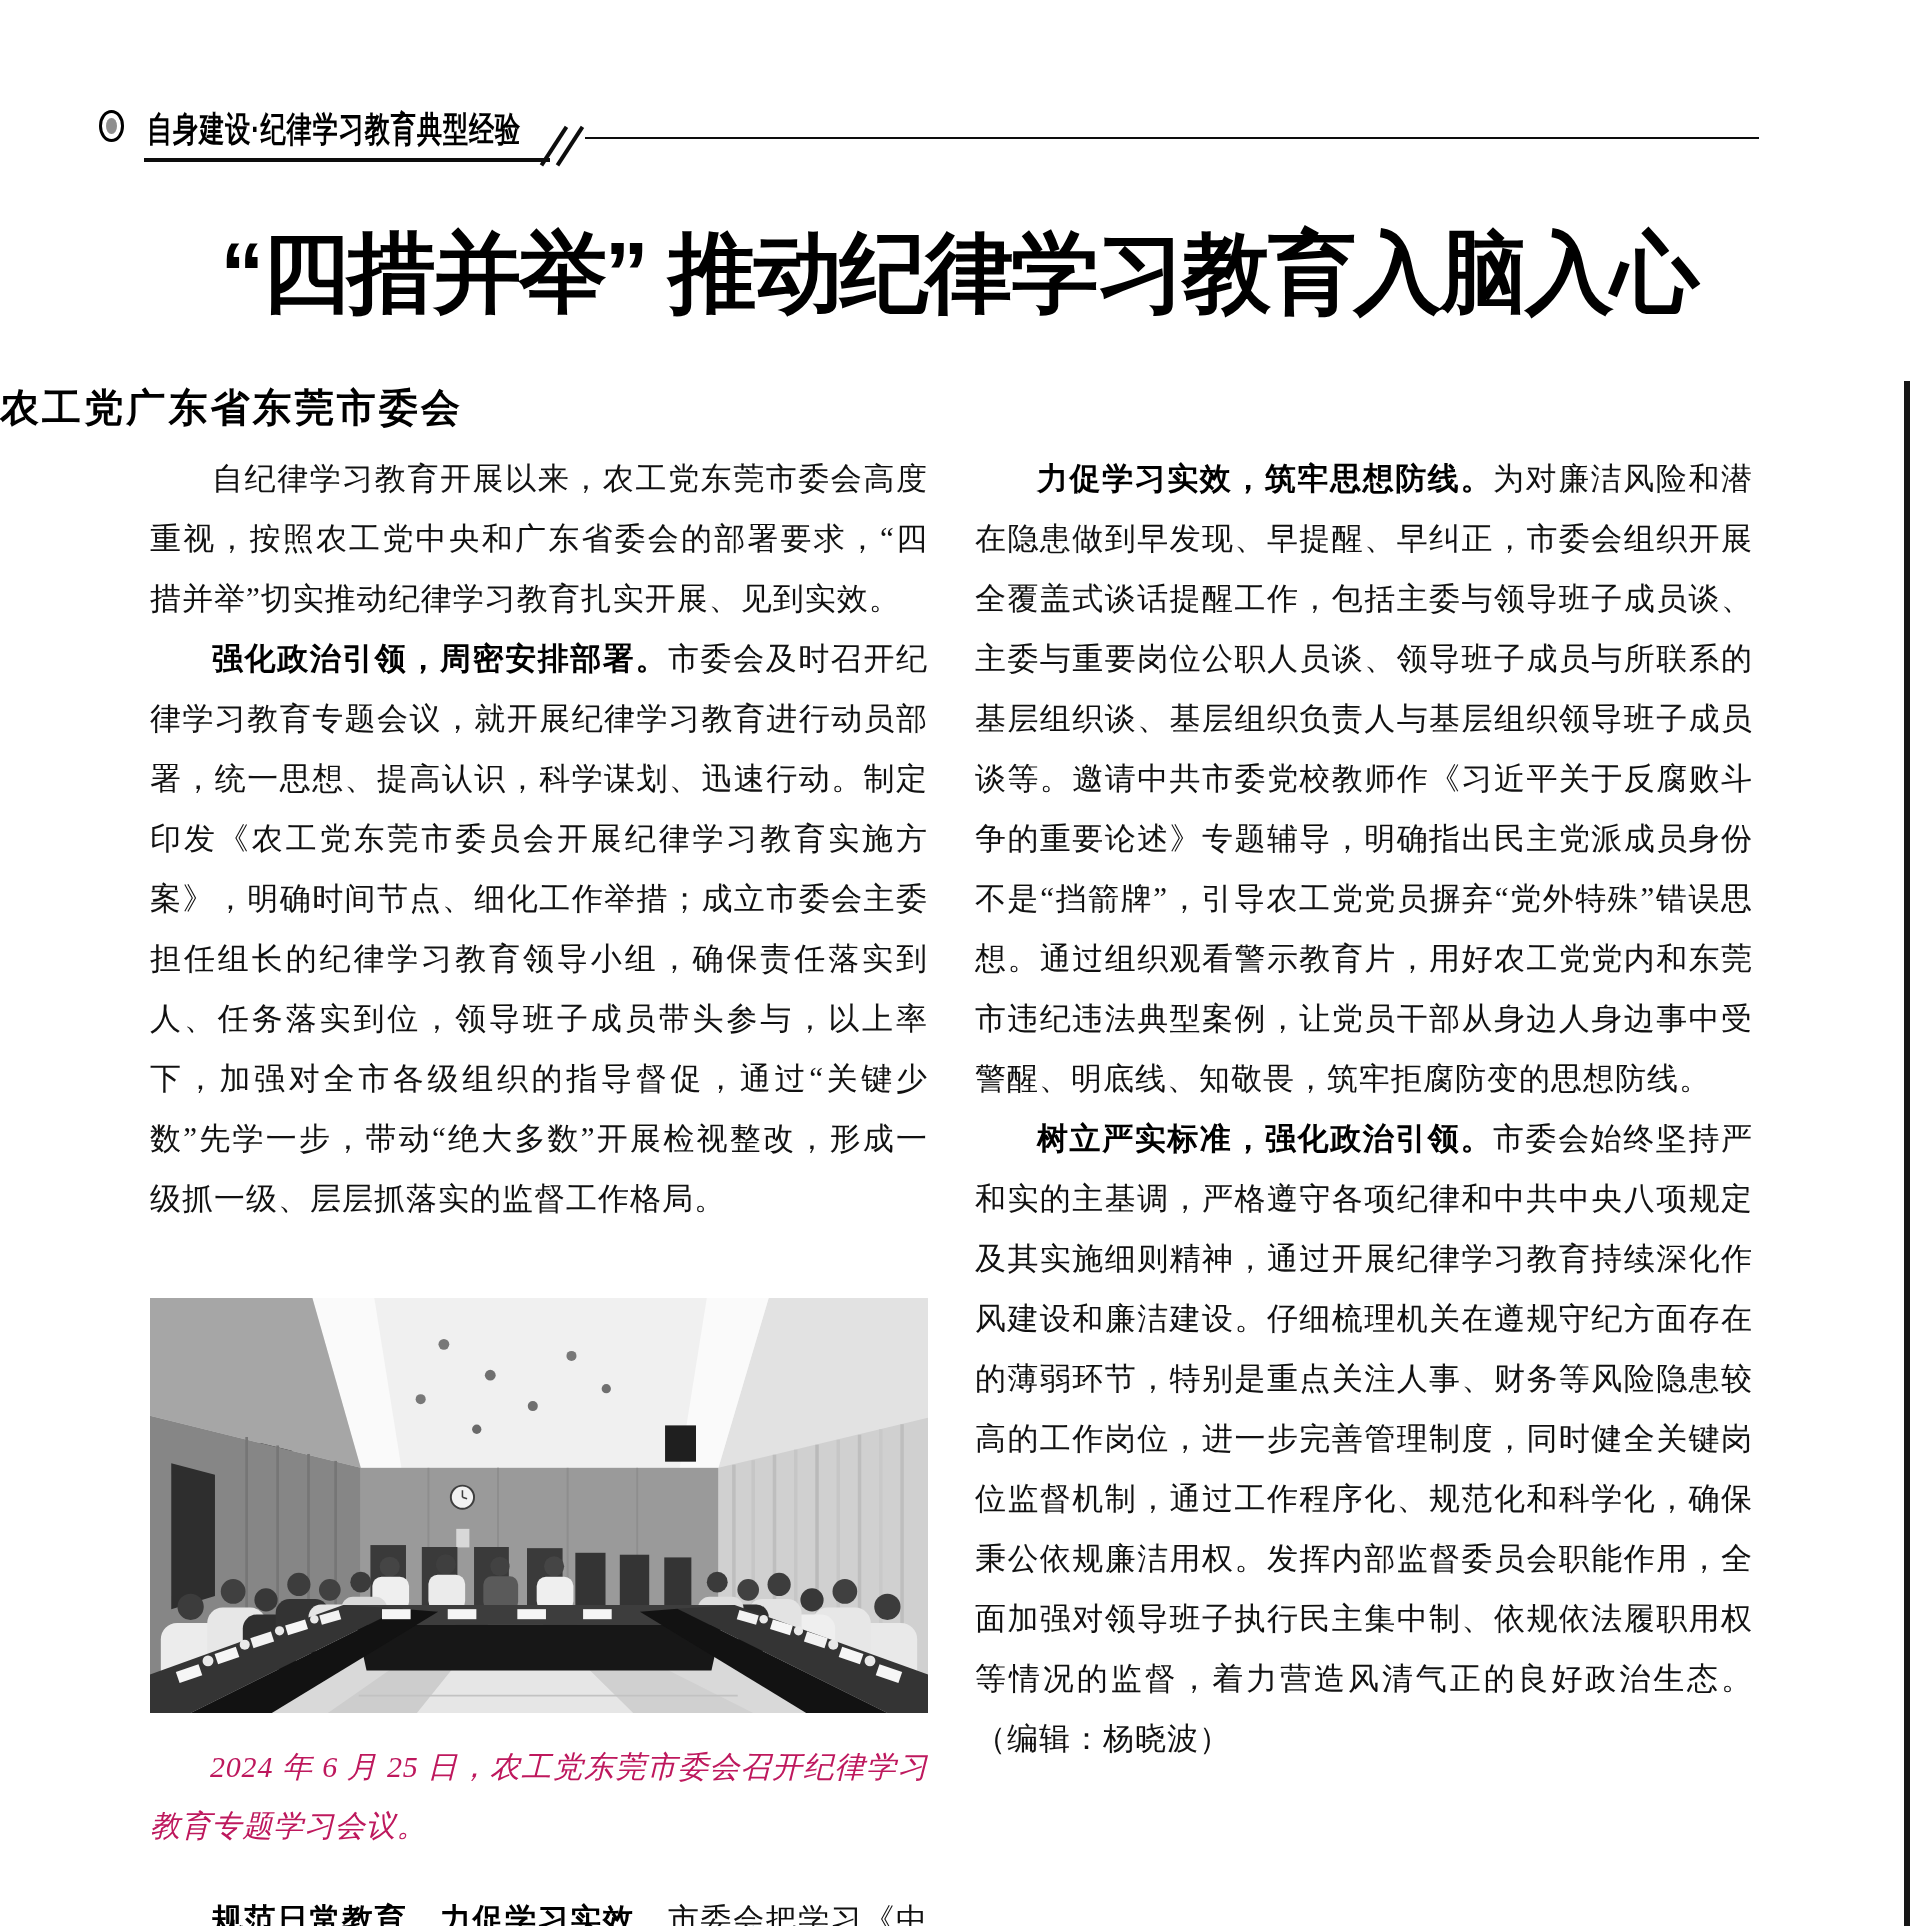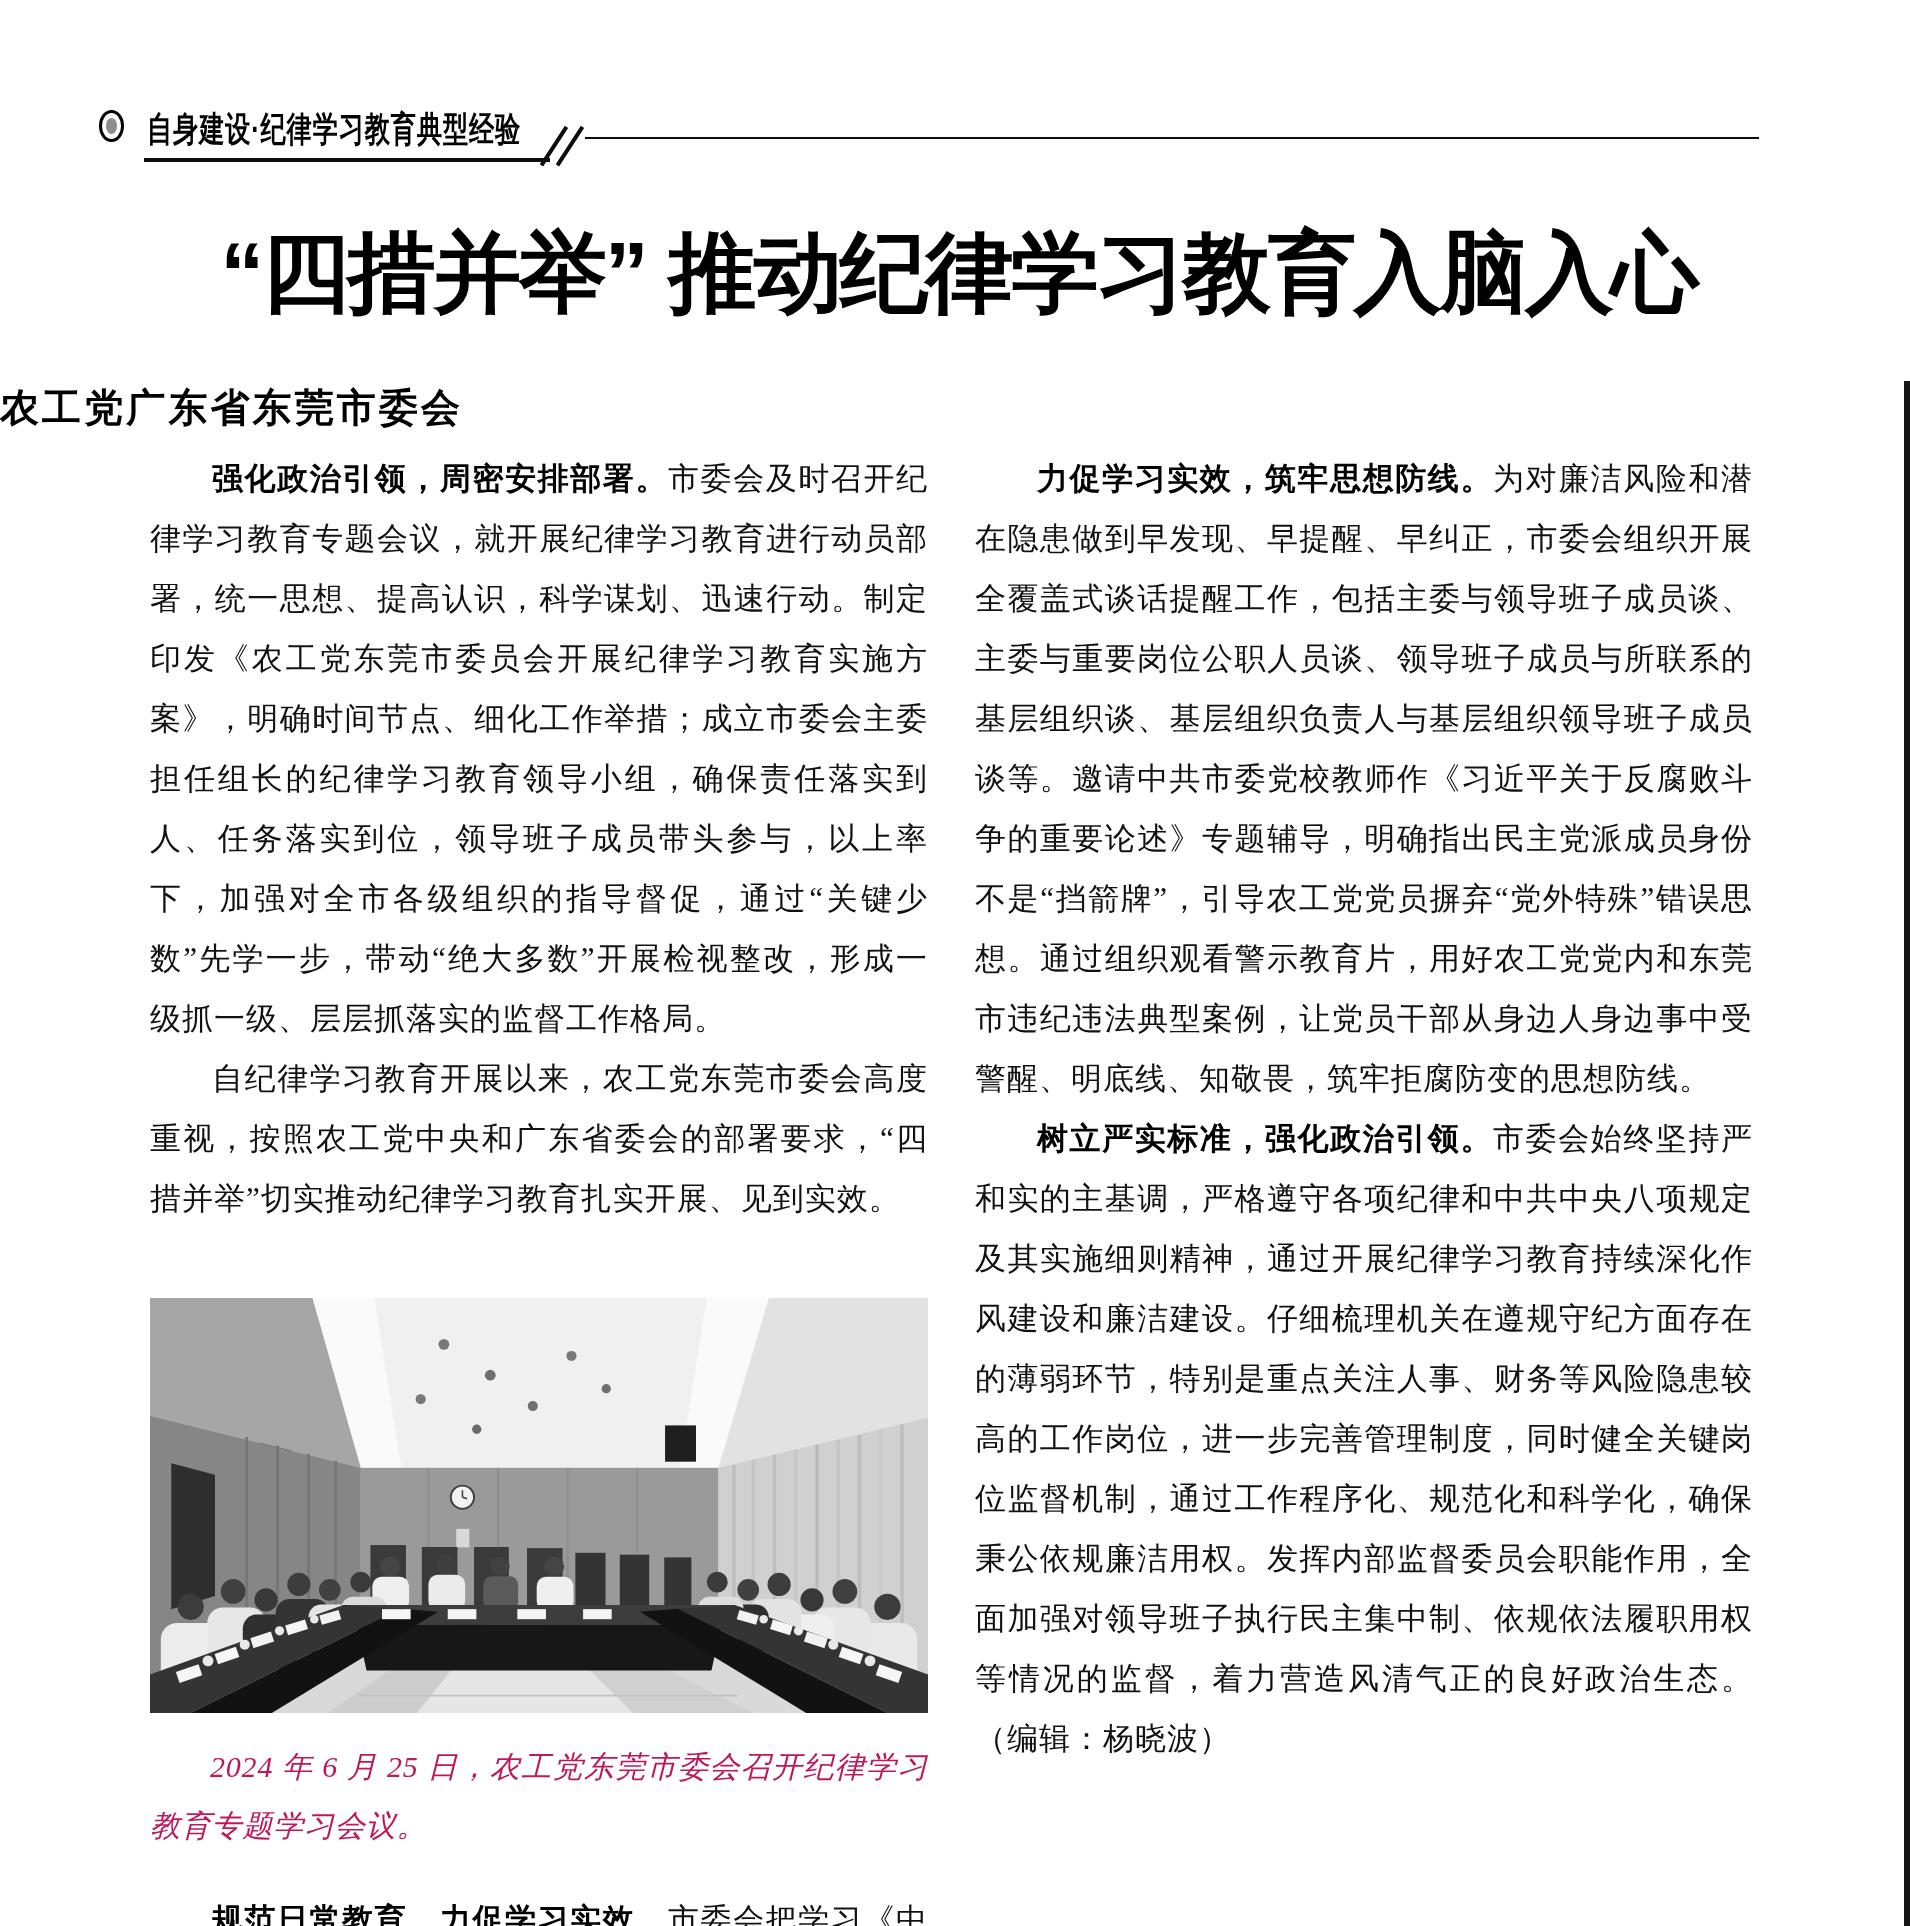--- a/index.html
+++ b/index.html
@@ -58,22 +58,22 @@
   <div class="hdr-title"><span>自身建设</span><span>·</span><span>纪律学习教育典型经验</span></div>
   <div class="rule-a"></div>
   <div class="slash s1"></div>
   <div class="slash s2"></div>
   <div class="rule-b"></div>
 
   <div class="title">“四措并举” 推动纪律学习教育入脑入心</div>
   <div class="author">农工党广东省东莞市委会</div>
 
   <div class="col col-left">
+    <p><span class="lead"></span><span>自纪律学习教育开展以来，农工党东莞市委会高度重视，按照农工党中央和广东省委会的部署要求，“四措并举”切实推动纪律学习教育扎实开展、见到实效。</span></p>
     <p><span class="lead">强化政治引领，周密安排部署。</span><span>市委会及时召开纪律学习教育专题会议，就开展纪律学习教育进行动员部署，统一思想、提高认识，科学谋划、迅速行动。制定印发《农工党东莞市委员会开展纪律学习教育实施方案》，明确时间节点、细化工作举措；成立市委会主委担任组长的纪律学习教育领导小组，确保责任落实到人、任务落实到位，领导班子成员带头参与，以上率下，加强对全市各级组织的指导督促，通过“关键少数”先学一步，带动“绝大多数”开展检视整改，形成一级抓一级、层层抓落实的监督工作格局。</span></p>
-    <p><span class="lead"></span><span>自纪律学习教育开展以来，农工党东莞市委会高度重视，按照农工党中央和广东省委会的部署要求，“四措并举”切实推动纪律学习教育扎实开展、见到实效。</span></p>
 
     <figure class="photo">
       <svg viewBox="0 0 2012 1075" preserveAspectRatio="none">
 
         <g>
           <rect x="0" y="0" width="2012" height="440" fill="#e2e2e2"></rect>
           <polygon points="420,0 1600,0 1470,440 545,440" fill="#f0f0f0"></polygon>
           <polygon points="420,0 580,0 650,440 545,440" fill="#fafafa"></polygon>
           <polygon points="1600,0 1440,0 1370,440 1470,440" fill="#fafafa"></polygon>
           <circle cx="760" cy="120" r="14" fill="#787878"></circle>

